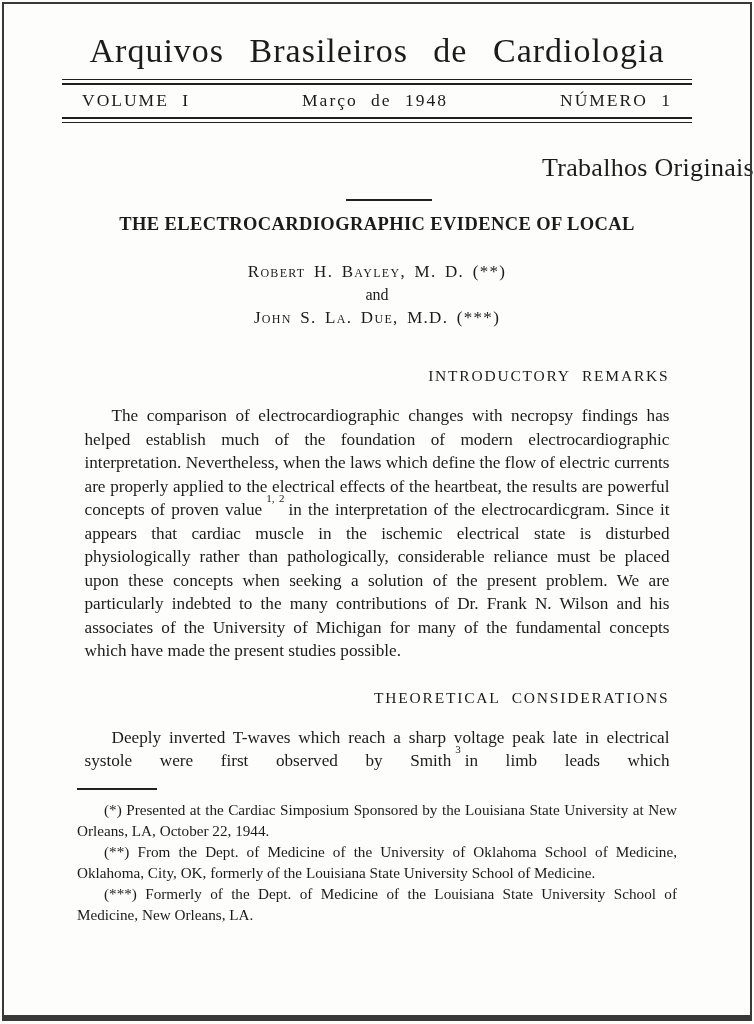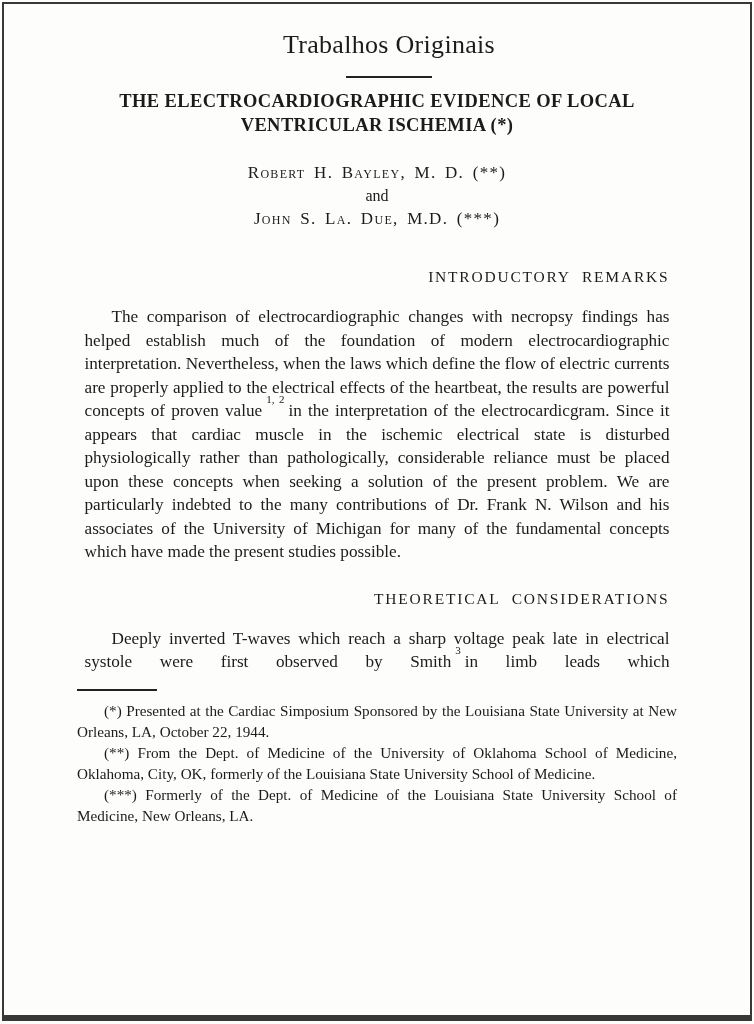--- a/index.html
+++ b/index.html
@@ -39,21 +39,21 @@
   .masthead-row {
     display: flex;
     justify-content: space-between;
     align-items: baseline;
     padding: 5px 20px 6px;
     font-size: 17.5px;
     letter-spacing: 2px;
     word-spacing: 7px;
   }
   
-  .section-head { text-align: center; margin-top: 30px; padding-left: 24px; }
+  .section-head { text-align: right; margin-top: 30px; padding-left: 24px; }
   .section-head h2 {
     margin: 0;
     font-size: 26px;
     font-weight: 400;
     letter-spacing: 0.3px;
   }
   .short-rule { width: 86px; height: 2px; background: #222; margin: 16px auto 0; }
   
   .article { width: 585px; margin: 0 auto; }
   .article-title {
@@ -103,30 +103,41 @@
     text-align: justify;
     text-indent: 27px;
   }
 </style>
 </head>
 <body>
 
 <div class="page">
   <div class="scan-frame"></div>
 
+  <header>
+    <h1 class="journal-title">Arquivos Brasileiros de Cardiologia</h1>
+    <div class="masthead-rules">
+      <div class="double-rule top"></div>
+      <div class="masthead-row">
+        <span>VOLUME I</span>
+        <span>Março de 1948</span>
+        <span>NÚMERO 1</span>
+      </div>
+      <div class="double-rule bottom"></div>
+    </div>
+  </header>
 
   <div class="section-head">
     <h2>Trabalhos Originais</h2>
     <div class="short-rule"></div>
   </div>
 
   <main class="article">
     <h3 class="article-title">
       <span class="title-line">THE ELECTROCARDIOGRAPHIC EVIDENCE OF LOCAL</span>
-      <span class="title-line">VENTRICULAR ISCHEMIA (*)</span>
     </h3>
 
     <div class="authors">
       <div class="smallcaps">Robert H. Bayley, M. D. (**)</div>
       <div class="author-and">and</div>
       <div class="smallcaps">John S. La. Due, M.D. (***)</div>
     </div>
 
     <h4 class="section-sub">INTRODUCTORY REMARKS</h4>
     <p class="body-par"><span>The comparison of electrocardiographic changes with necropsy findings has helped establish much of the foundation of modern electrocardiographic interpretation. Nevertheless, when the laws which define the flow of electric currents are properly applied to the electrical effects of the heartbeat, the results are powerful concepts of proven value</span><sup class="cite">1, 2</sup><span>in the interpretation of the electrocardicgram. Since it appears that cardiac muscle in the ischemic electrical state is disturbed physiologically rather than pathologically, considerable reliance must be placed upon these concepts when seeking a solution of the present problem. We are particularly indebted to the many contributions of Dr. Frank N. Wilson and his associates of the University of Michigan for many of the fundamental concepts which have made the present studies possible.</span></p>

